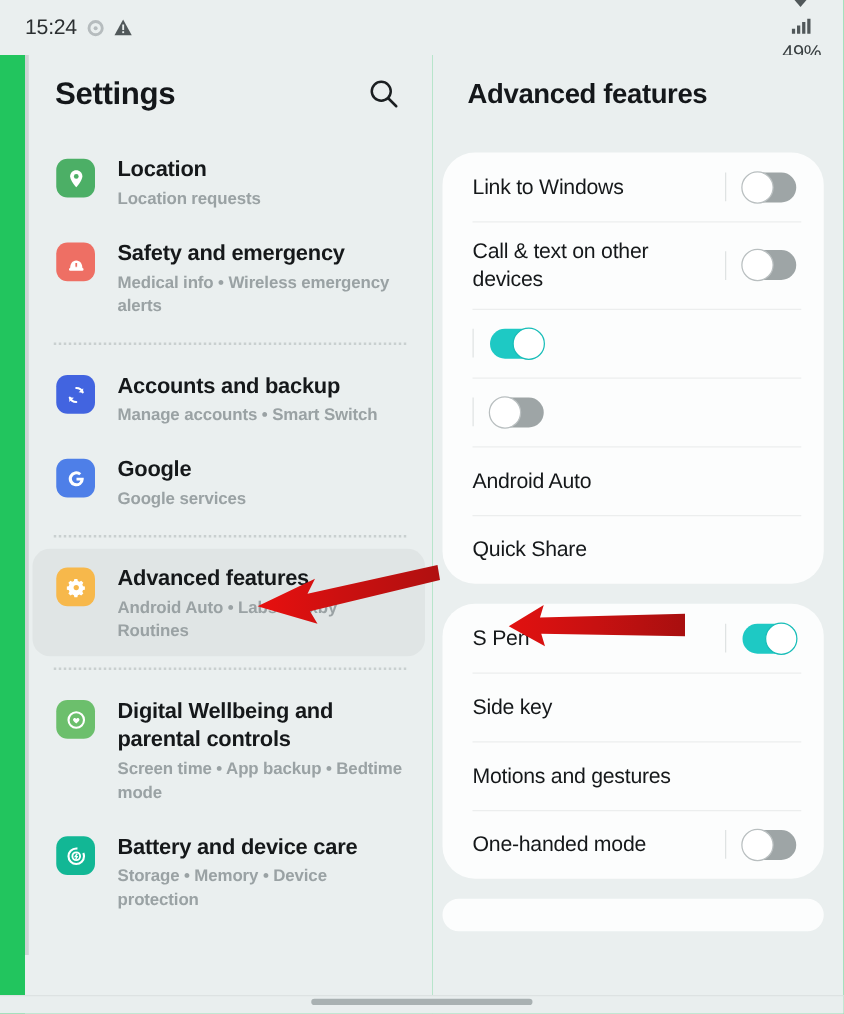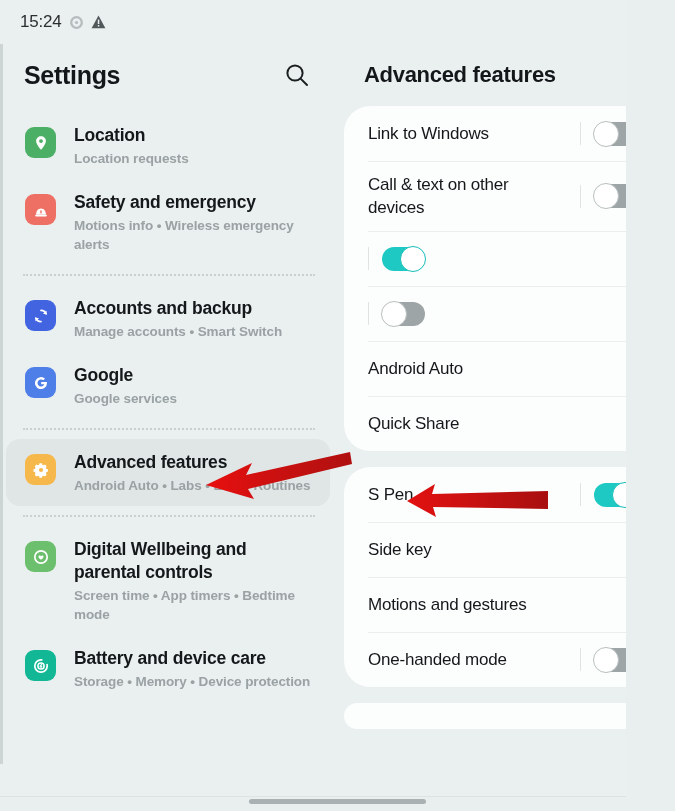--- a/index.html
+++ b/index.html
@@ -7,21 +7,21 @@
   html, body {
     width: 675px;
     height: 811px;
     overflow: hidden;
     font-family: "Liberation Sans", sans-serif;
     background: #e9eeee;
   }
 
   #screen {
     position: relative;
-    width: 626px;
+    width: 675px;
     height: 811px;
     background: #22c55e;
     overflow: hidden;
   }
 
   
   #status-bar {
     position: absolute;
     top: 0; left: 0;
     width: 675px;
@@ -64,20 +64,21 @@
     display: flex;
   }
 
   
   #left-pane {
     position: relative;
     width: 336px;
     height: 100%;
     background: #eaefef;
     overflow: hidden;
+    margin-left: 20px;
   }
   #left-edge-scroll {
     position: absolute;
     left: 0; top: 0;
     width: 3px; height: 720px;
     background: #cdd4d4;
   }
   #settings-header {
     height: 62px;
     display: flex;
@@ -157,21 +158,21 @@
   #adv-title {
     font-size: 22px;
     font-weight: bold;
     color: #14171a;
     letter-spacing: -0.3px;
   }
 
   .card {
     background: #fcfdfd;
     border-radius: 26px;
-    margin: 0 16px 16px 8px;
+    margin: 16px 16px 16px 8px;
     overflow: hidden;
   }
   .pref-row {
     position: relative;
     display: flex;
     align-items: center;
     justify-content: space-between;
     min-height: 55px;
     padding: 12px 22px 12px 24px;
     cursor: pointer;
@@ -344,21 +345,21 @@
           <span class="nav-icon" style="background:#ee6f64;">
             <svg width="18" height="18" viewBox="0 0 18 18">
               <path d="M4.1 13.6c0-3.3 1.7-6.2 4.9-6.2s4.9 2.9 4.9 6.2z" fill="#fff"></path>
               <rect x="3.2" y="13.4" width="11.6" height="2.1" rx="1" fill="#fff"></rect>
               <rect x="8.3" y="9.4" width="1.4" height="3" fill="#ee6f64"></rect>
               <rect x="8.3" y="13.1" width="1.4" height="0.1" fill="#ee6f64"></rect>
             </svg>
           </span>
           <span class="nav-text">
             <span class="nav-title">Safety and emergency</span>
-            <span class="nav-sub" style="display:block">Motions info  •  Wireless emergency alerts</span>
+            <span class="nav-sub" style="display:block">Medical info  •  Wireless emergency alerts</span>
           </span>
         </div>
 
         <div class="dotted-sep"></div>
 
         <div class="nav-row">
           <span class="nav-icon" style="background:#4264e0;">
             <svg width="18" height="18" viewBox="0 0 18 18">
               <path d="M9 3.4a5.6 5.6 0 0 1 5.2 3.5" fill="none" stroke="#fff" stroke-width="1.7" stroke-linecap="round"></path>
               <path d="M9 14.6a5.6 5.6 0 0 1-5.2-3.5" fill="none" stroke="#fff" stroke-width="1.7" stroke-linecap="round"></path>
@@ -403,21 +404,21 @@
 
         <div class="nav-row">
           <span class="nav-icon" style="background:#6cbf6c;">
             <svg width="18" height="18" viewBox="0 0 18 18">
               <circle cx="9" cy="9" r="6.2" fill="none" stroke="#fff" stroke-width="1.7"></circle>
               <path d="M9 11.8 C6.3 9.8 6 8.6 6.9 7.8 c.8-.7 1.7-.2 2.1.4 .4-.6 1.3-1.1 2.1-.4 .9.8 .6 2-2.1 4z" fill="#fff"></path>
             </svg>
           </span>
           <span class="nav-text">
             <span class="nav-title" style="display:block;max-width:240px;">Digital Wellbeing and parental controls</span>
-            <span class="nav-sub" style="display:block">Screen time  •  App timers  •  Bedtime mode</span>
+            <span class="nav-sub" style="display:block">Screen time  •  App backup  •  Bedtime mode</span>
           </span>
         </div>
 
         <div class="nav-row">
           <span class="nav-icon" style="background:#12b795;">
             <svg width="18" height="18" viewBox="0 0 18 18">
               <circle cx="9" cy="9" r="6.2" fill="none" stroke="#fff" stroke-width="1.7" stroke-dasharray="30 6"></circle>
               <circle cx="9" cy="9" r="3.1" fill="none" stroke="#fff" stroke-width="1.5"></circle>
               <path d="M9.7 7 L8.2 9.3 h1.5 L8.6 11.3" fill="none" stroke="#fff" stroke-width="1.1"></path>
             </svg>

